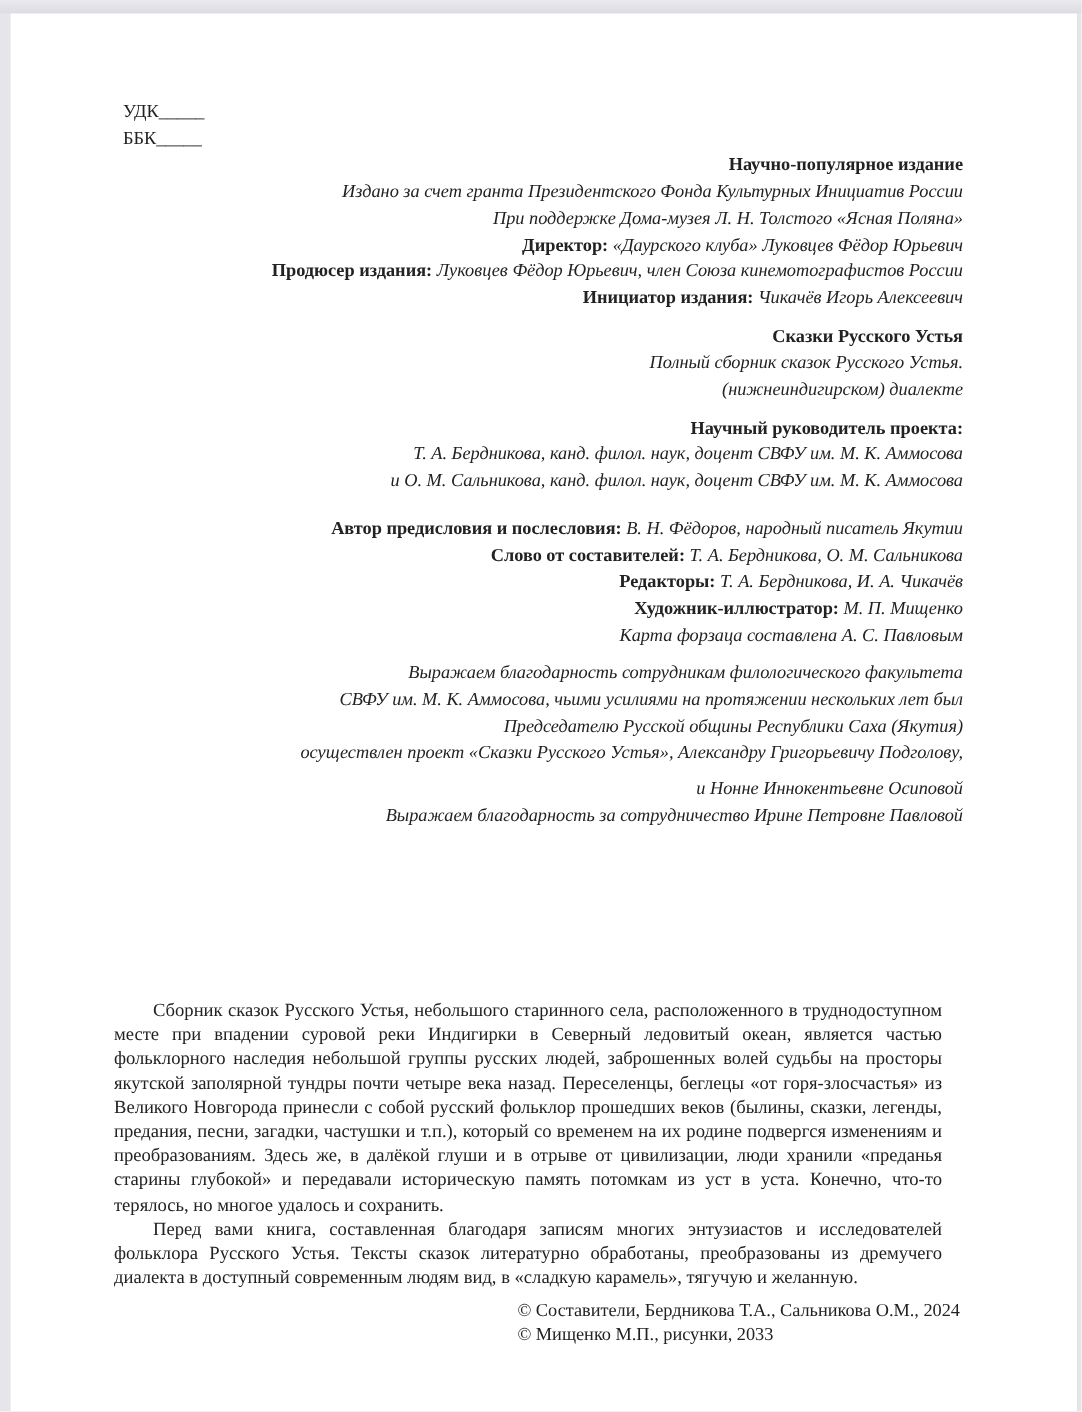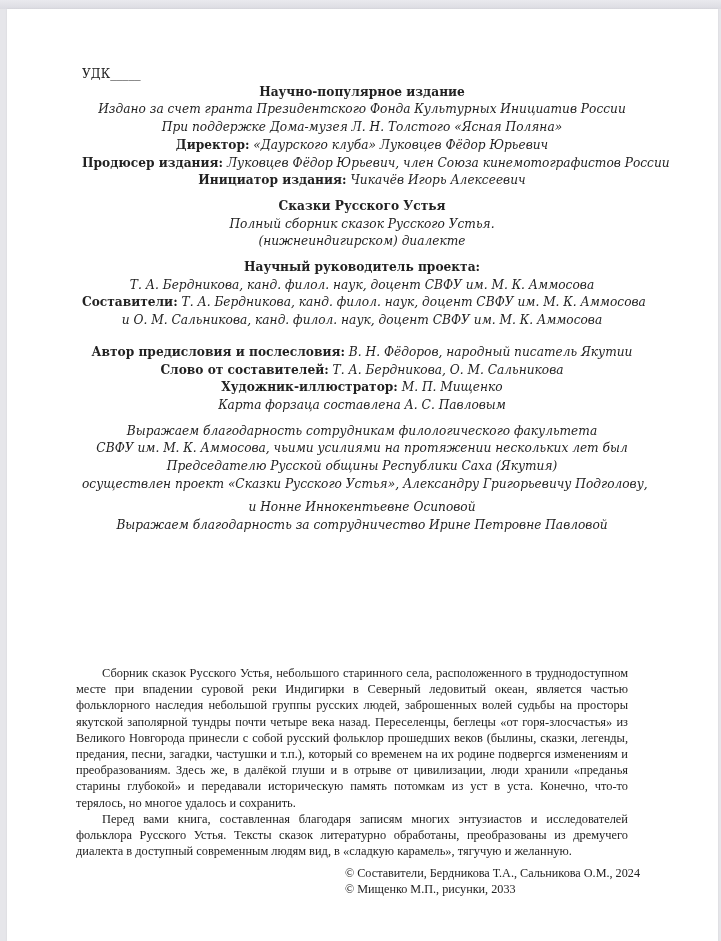--- a/index.html
+++ b/index.html
@@ -14,24 +14,24 @@
       position: absolute; left: 7px; top: 9px; width: 711px; height: 932px;
       background: #ffffff;
       box-shadow: 0 0 2px rgba(0,0,0,0.08);
     }
     .frame-top {
       position: absolute; left: 0; top: 0; width: 721px; height: 9px;
       background: linear-gradient(#e9e9ee, #dcdce2);
     }
     .content {
       position: absolute; left: 82px; top: 66px; width: 560px;
-      font-size: 12.2px; line-height: 17.7px;
+      font-size: 12.2px; line-height: 17.7px; font-family: Liberation Serif, serif;
     }
     .l { white-space: nowrap; }
-    .c { text-align: center; }
+    .c { text-align: right; }
     .b { font-weight: bold; }
     .i { font-style: italic; }
     .gap-s { height: 6px; }
     .gap-m { height: 8px; }
     .gap-l { height: 14px; }
     .body-text {
       position: absolute; left: 76px; top: 665px; width: 552px;
       font-size: 11.1px; line-height: 16.2px; text-align: justify;
       font-family: "Liberation Serif", "DejaVu Serif", serif;
       font-size: 12.4px;
@@ -45,20 +45,21 @@
     }
   </style>
 </head>
 <body>
 
 <div class="frame-top"></div>
 <div class="page"></div>
 
 <div class="content">
   <div class="l">УДК_____</div>
+  <div class="l">ББК_____</div>
 
   <div class="l c b">Научно-популярное издание</div>
   <div class="l c i">Издано за счет гранта Президентского Фонда Культурных Инициатив России</div>
   <div class="l c i">При поддержке Дома-музея Л. Н. Толстого «Ясная Поляна»</div>
 
   <div class="l c">
     <span class="b">Директор:</span>
     <span class="i">«Даурского клуба» Луковцев Фёдор Юрьевич</span>
   </div>
   <div class="l c">
@@ -71,34 +72,34 @@
   </div>
 
   <div class="gap-m"></div>
   <div class="l c b">Сказки Русского Устья</div>
   <div class="l c i">Полный сборник сказок Русского Устья.</div>
   <div class="l c i">(нижнеиндигирском) диалекте</div>
 
   <div class="gap-m"></div>
   <div class="l c b">Научный руководитель проекта:</div>
   <div class="l c i">Т. А. Бердникова, канд. филол. наук, доцент СВФУ им. М. К. Аммосова</div>
-  <div class="l c">
-    <span class="b">Составители:</span>
-    <span class="i">Т. А. Бердникова, канд. филол. наук, доцент СВФУ им. М. К. Аммосова</span>
-  </div>
   <div class="l c i">и О. М. Сальникова, канд. филол. наук, доцент СВФУ им. М. К. Аммосова</div>
 
   <div class="gap-l"></div>
   <div class="l c">
     <span class="b">Автор предисловия и послесловия:</span>
     <span class="i">В. Н. Фёдоров, народный писатель Якутии</span>
   </div>
   <div class="l c">
     <span class="b">Слово от составителей:</span>
     <span class="i">Т. А. Бердникова, О. М. Сальникова</span>
+  </div>
+  <div class="l c">
+    <span class="b">Редакторы:</span>
+    <span class="i">Т. А. Бердникова, И. А. Чикачёв</span>
   </div>
   <div class="l c">
     <span class="b">Художник-иллюстратор:</span>
     <span class="i">М. П. Мищенко</span>
   </div>
   <div class="l c i">Карта форзаца составлена А. С. Павловым</div>
 
   <div class="gap-m"></div>
   <div class="l c i">Выражаем благодарность сотрудникам филологического факультета</div>
   <div class="l c i">СВФУ им. М. К. Аммосова, чьими усилиями на протяжении нескольких лет был</div>

